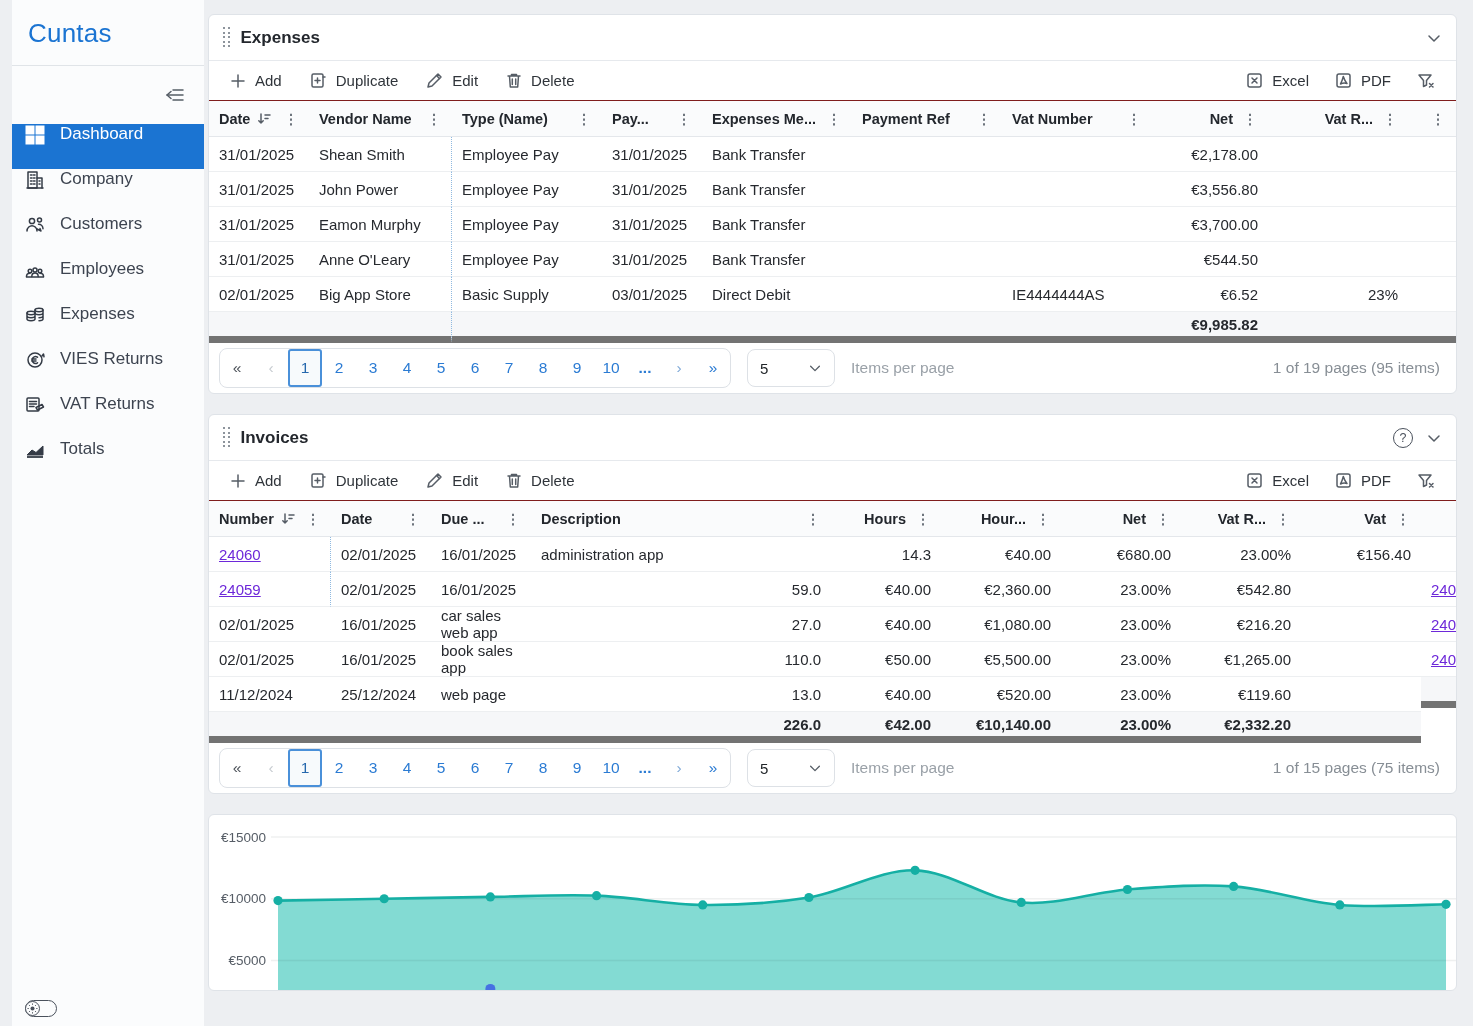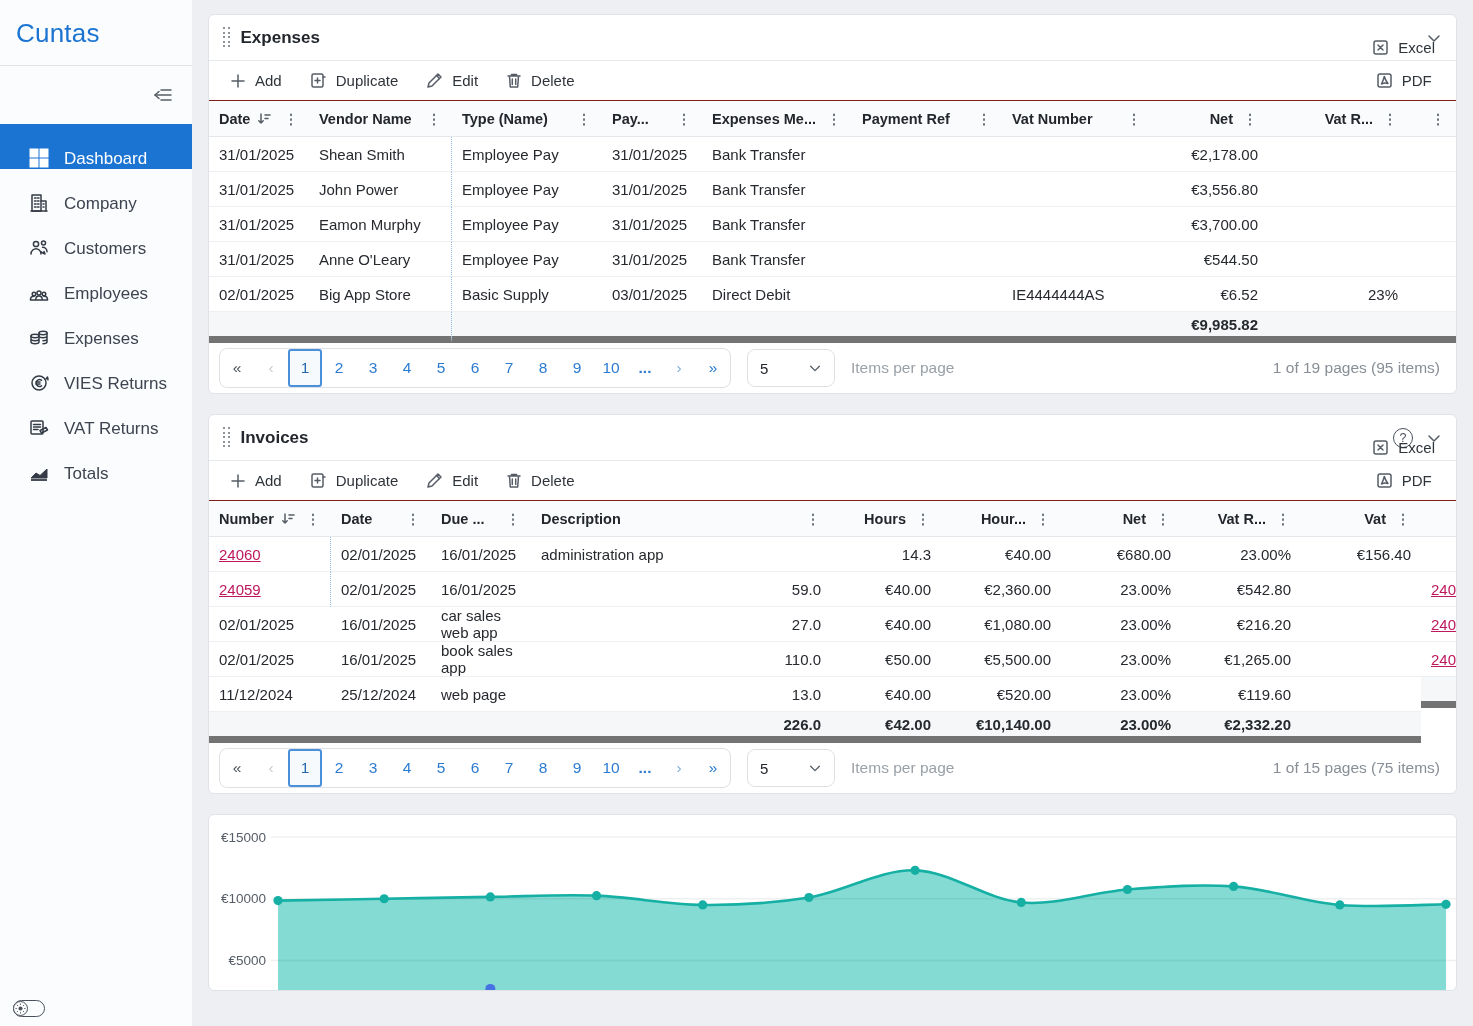--- a/index.html
+++ b/index.html
@@ -1,25 +1,25 @@
 <!DOCTYPE html>
 <html><head>
 <meta charset="utf-8">
 <style>
   * { box-sizing: border-box; margin: 0; padding: 0; }
   html,body { width:1473px; height:1026px; overflow:hidden; }
   body { font-family:"Liberation Sans", sans-serif; background:#edeff2; color:#26292e; }
 
   
-  .sidebar { position:fixed; left:0; top:0; width:192px; height:100%; background:#fbfcfd; }
+  .sidebar { position:fixed; left:12px; top:0; width:192px; height:100%; background:#fbfcfd; }
   .brand { padding:18px 16px 16px; font-size:26px; color:#1b74d2; font-weight:500; letter-spacing:.2px; cursor:pointer;}
   .sidebar-divider { border-top:1px solid #e0e4e8; }
   .collapse-row { height:58px; display:flex; align-items:center; justify-content:flex-end; padding-right:16px; }
   .collapse-btn { width:26px; height:26px; display:flex; align-items:center; justify-content:center; cursor:pointer; }
-  .nav-item { height:45px; display:flex; align-items:flex-end; gap:14px; padding-left:28px; font-size:17px; color:#3d4450; cursor:pointer; }
+  .nav-item { height:45px; display:flex; align-items:flex-start; gap:14px; padding-left:12px; font-size:17px; color:#3d4450; cursor:pointer; }
   .nav-item .ico { width:22px; height:22px; display:flex; align-items:center; justify-content:center; flex:0 0 22px; }
   .nav-item.active { background:#1b74d2; color:#ffffff; }
   .nav-item.active svg * { stroke:#ffffff !important; }
   .nav-item svg * { stroke:#343b46; }
   .theme-toggle { position:absolute; left:13px; bottom:9px; width:32px; height:17px; border:1.4px solid #4a515c; border-radius:9px; display:flex; align-items:center; cursor:pointer; background:#fbfcfd;}
   .knob { width:15px; height:15px; border-radius:50%; border:1.4px solid #4a515c; margin-left:-1px; background:#fbfcfd; display:flex; align-items:center; justify-content:center; }
 
   
   .main { margin-left:192px; padding:14px 16px 0; display:flex; flex-direction:column; gap:20px; }
   .panel { background:#ffffff; border:1px solid #dfe3e8; border-radius:6px; overflow:hidden; }
@@ -29,36 +29,36 @@
   .panel-title { font-size:17px; font-weight:bold; color:#23272d; }
   .panel-header-right { margin-left:auto; display:flex; align-items:center; gap:13px; }
   .hicon { display:flex; align-items:center; justify-content:center; cursor:pointer; }
   .grid-ico { display:grid; grid-template-columns:8px 8px; grid-auto-rows:8px; gap:2px; }
   .grid-ico i { background:#3c4248; border-radius:1px; }
   .help-ico { width:20px; height:20px; border:1.4px solid #4a515c; border-radius:50%; font-size:12.5px; color:#4a515c; display:flex; align-items:center; justify-content:center; }
 
   
   .toolbar { height:40px; display:flex; align-items:center; padding:0 10px; border-bottom:1px solid #7f1d1d;gap:6px; }
   .tb-btn { display:flex; align-items:center; gap:9px; padding:6px 11px; font-size:15px; color:#2f343a; border-radius:4px; cursor:pointer; }
-  .toolbar-right { margin-left:auto; display:flex; align-items:center; gap:4px;flex-direction:column; }
+  .toolbar-right { margin-left:auto; display:flex; align-items:center; gap:4px; }
 
   
   .gtable { display:grid; }
   .t-expenses { grid-template-columns:100px 143px 150px 100px 150px 150px 150px 116px 140px 1fr; }
   .t-invoices { grid-template-columns:122px 100px 100px 300px 110px 120px 120px 120px 120px 1fr; }
   .th { background:#fafbfc; border-bottom:1px solid #e4e7eb; height:36px; display:flex; align-items:center; gap:7px; padding:0 8px 0 10px; font-size:14.5px; font-weight:bold; color:#23272d; cursor:pointer; }
   .th .kebab { margin-left:auto; }
   .th.num { justify-content:flex-end; }
   .th.num .kebab { margin-left:0; }
   .kebab { color:#6d747c; font-size:14px; font-weight:bold; line-height:1; padding:2px 3px; cursor:pointer; letter-spacing:0; }
   .td { height:35px; display:flex; align-items:center; padding:0 10px; font-size:15px; color:#26292e; border-bottom:1px solid #edeff1; background:#fff; }
   .td.num { justify-content:flex-end;text-align:right; }
   .frozen { border-right:1px dotted #8fb9e0; }
   .tfoot .td { background:#f6f7f9; font-weight:bold; border-bottom:7px solid #737373; height:31px; }
-  a.cell-link { color:#be185d; text-decoration:underline; cursor:pointer; }
+  a.cell-link { color:#6d28d9; text-decoration:underline; cursor:pointer; }
 
   
   .pager-bar { height:50px; display:flex; align-items:center; gap:16px; padding:0 16px 0 10px; }
   .pager { display:flex; align-items:stretch; border:1px solid #dde1e6; border-radius:8px; overflow:hidden; background:#fff; }
   .pg { min-width:34px; height:38px; display:flex; align-items:center; justify-content:center; font-size:15.5px; color:#2b7bd3; cursor:pointer; }
   .pg.nav1 { color:#4b5158; }
   .pg.disabled { color:#c6cbd0; cursor:default; }
   .pg.nav2 { color:#7fa9d8; }
   .pg.current { border:2px solid #4a90d9; background:#f7fafc; border-radius:3px; color:#2668ad; }
   .pg.dots { font-weight:bold; }

